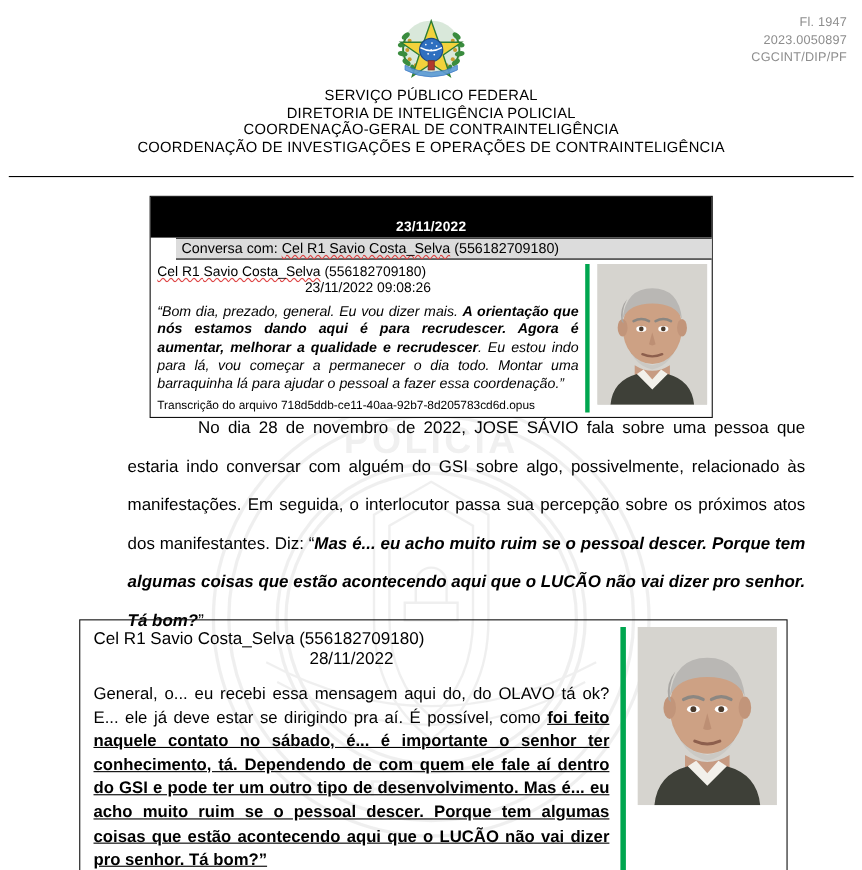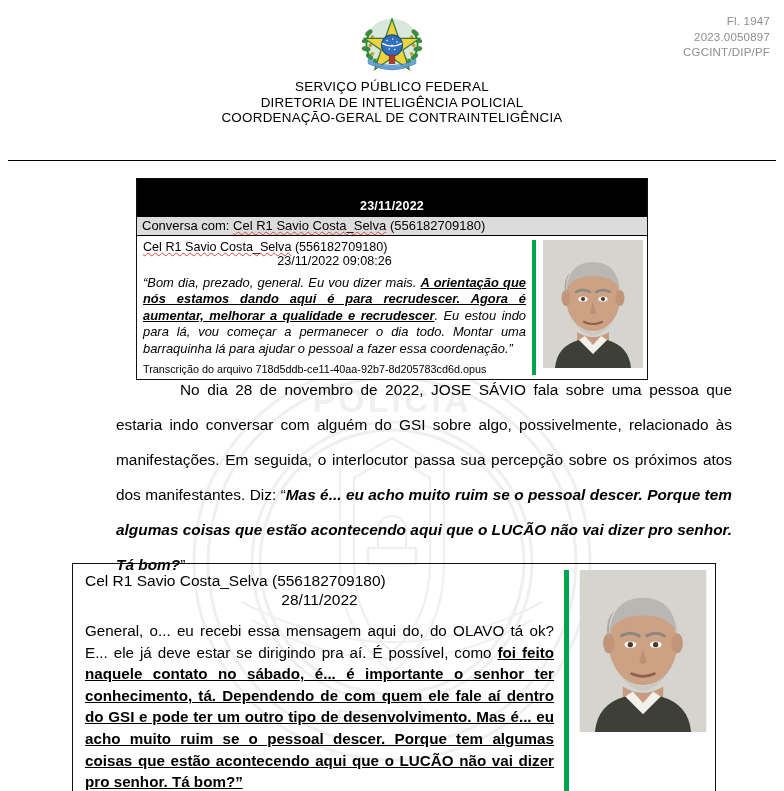--- a/index.html
+++ b/index.html
@@ -95,20 +95,21 @@
     padding: 20px 0 3px;
     letter-spacing: .2px;
   }
   .conv-bar {
     background: #dcdcdc;
     border-top: 1px solid #000;
     border-bottom: 1px solid #000;
     font-size: 13px;
     padding: 1px 5px 2px;
     white-space: nowrap;
+    margin-left: 23px;
   }
   .conv-bar .u { text-decoration: underline; text-decoration-color:#d44; text-decoration-style: wavy; text-decoration-thickness: 1px; }
 
   .msg-row { display: flex; align-items: stretch; }
   .msg-col {
     flex: 1 1 auto;
     padding: 4px 6px 3px 6px;
     min-width: 0;
   }
   .green-div {
@@ -131,21 +132,21 @@
     line-height: 14.6px;
     text-align: center;
   }
   .msg-text-1 {
     margin-top: 6px;
     font-size: 12.9px;
     line-height: 16.4px;
     font-style: italic;
     text-align: justify;
   }
-  .msg-text-1 b { font-style: italic; font-weight: bold; text-decoration: underline; }
+  .msg-text-1 b { font-style: italic; font-weight: bold; }
   .transcr {
     margin-top: 6px;
     font-size: 10.8px;
     line-height: 13px;
     white-space: nowrap;
   }
   .avatar {
     width: 100px;
     height: 128px;
     display: block;
@@ -271,20 +272,21 @@
 
   <path d="M16 72 Q50 90 84 72 L84 78 Q50 96 16 78 Z" fill="#5b9bd5" opacity="0.9" stroke="#2f6fc0" stroke-width="1"></path>
 
   <rect x="46" y="66" width="8" height="12" fill="#b03a2e" stroke="#7b2d22" stroke-width="1"></rect>
 </svg>
 
 <div id="org-header">
   <div>SERVIÇO PÚBLICO FEDERAL</div>
   <div>DIRETORIA DE INTELIGÊNCIA  POLICIAL</div>
   <div>COORDENAÇÃO-GERAL  DE CONTRAINTELIGÊNCIA</div>
+  <div>COORDENAÇÃO  DE INVESTIGAÇÕES  E OPERAÇÕES DE CONTRAINTELIGÊNCIA</div>
 </div>
 <div id="header-rule"></div>
 
 <div id="chat-box-1">
 
   <div class="date-bar">23/11/2022</div>
 
   <div class="conv-bar">
     <span>Conversa com:</span>
     <span class="u">Cel R1 Savio Costa_Selva</span>

